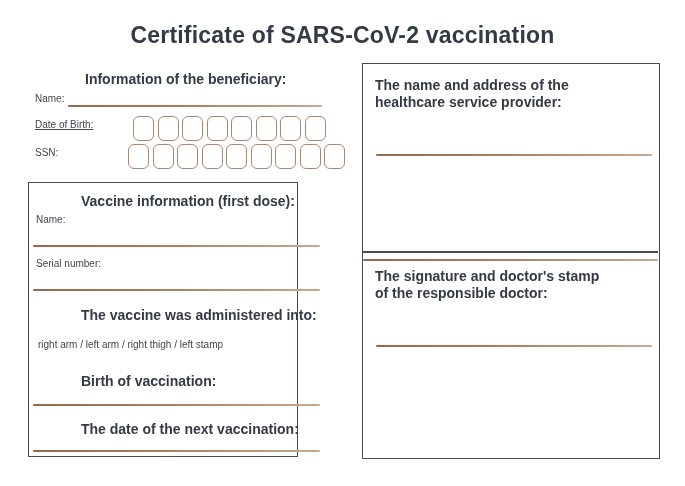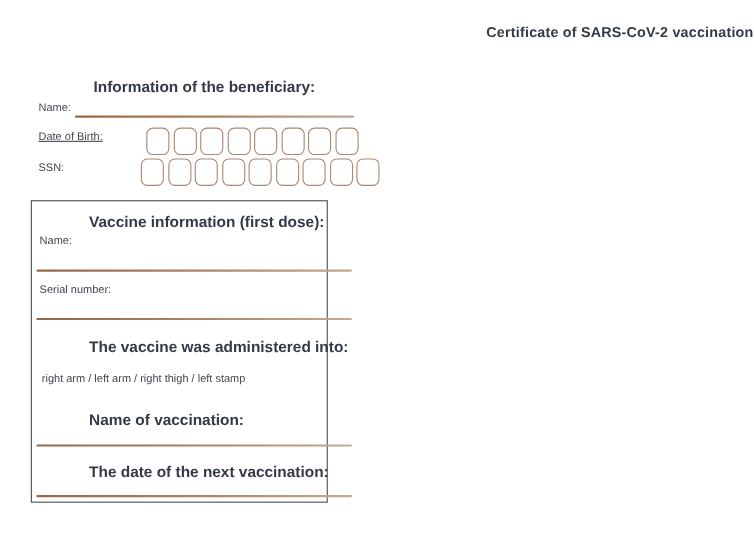--- a/index.html
+++ b/index.html
@@ -3,22 +3,22 @@
 <meta charset="utf-8">
 <style>
   html,body{margin:0;padding:0;background:#ffffff;}
   .page{
     position:relative;width:685px;height:486px;background:#ffffff;overflow:hidden;
     font-family:"Liberation Sans","DejaVu Sans",sans-serif;
     color:var(--ink,#363b46);
   }
   .abs{position:absolute;}
   .title{
-    left:0;top:22px;width:685px;text-align:right;
-    font-size:13px;font-weight:700;color:var(--ink,#343946);letter-spacing:.2px;
+    left:0;top:22px;width:685px;text-align:center;
+    font-size:23px;font-weight:700;color:var(--ink,#343946);letter-spacing:.2px;
   }
   .h{font-size:14px;font-weight:700;color:var(--ink,#343946);white-space:nowrap;margin-left:45px;}
   .t{font-size:10px;font-weight:400;color:var(--ink-soft,#41464e);white-space:nowrap;}
   .brown-line{
     height:2px;border-radius:1px;
     background:linear-gradient(90deg,var(--line-dark,#96674a) 0%,var(--line-mid,#a8805f) 45%,var(--line-light,#c4a992) 100%);
   }
   .cells{display:flex;gap:3.5px;}
   .digit-cell{
     box-sizing:border-box;width:21px;height:25px;border-radius:6px;
@@ -71,21 +71,38 @@
     <div class="abs h" style="left:7px;top:10px;">Vaccine information (first dose):</div>
     <div class="abs t" style="left:7px;top:31px;">Name:</div>
     <div class="abs brown-line" style="left:4px;top:62px;width:287px;"></div>
 
     <div class="abs t" style="left:7px;top:75px;">Serial number:</div>
     <div class="abs brown-line" style="left:4px;top:106px;width:287px;"></div>
 
     <div class="abs h" style="left:7px;top:124px;">The vaccine was administered into:</div>
     <div class="abs t" style="left:9px;top:156px;">right arm / left arm / right thigh / left stamp</div>
 
-    <div class="abs h" style="left:7px;top:190px;">Name of vaccination:</div>
+    <div class="abs h" style="left:7px;top:190px;">Birth of vaccination:</div>
     <div class="abs brown-line" style="left:4px;top:221px;width:287px;"></div>
 
     <div class="abs h" style="left:7px;top:238px;">The date of the next vaccination:</div>
     <div class="abs brown-line" style="left:4px;top:267px;width:287px;"></div>
   </div>
 
+  <div class="abs frame" style="left:362px;top:63px;width:298px;height:396px;">
+
+    <div class="abs" style="left:12px;top:13px;">
+      <div class="hdr2">The name and address of the</div>
+      <div class="hdr2">healthcare service provider:</div>
+    </div>
+    <div class="abs brown-line" style="left:13px;top:90px;width:276px;"></div>
+
+    <div class="abs divider" style="left:0;top:187px;width:295px;"></div>
+    <div class="abs brown-line" style="left:0;top:195px;width:295px;"></div>
+
+    <div class="abs" style="left:12px;top:204px;">
+      <div class="hdr2">The signature and doctor's stamp</div>
+      <div class="hdr2">of the responsible doctor:</div>
+    </div>
+    <div class="abs brown-line" style="left:13px;top:281px;width:276px;"></div>
+  </div>
 
 </div>
 
 </body></html>

